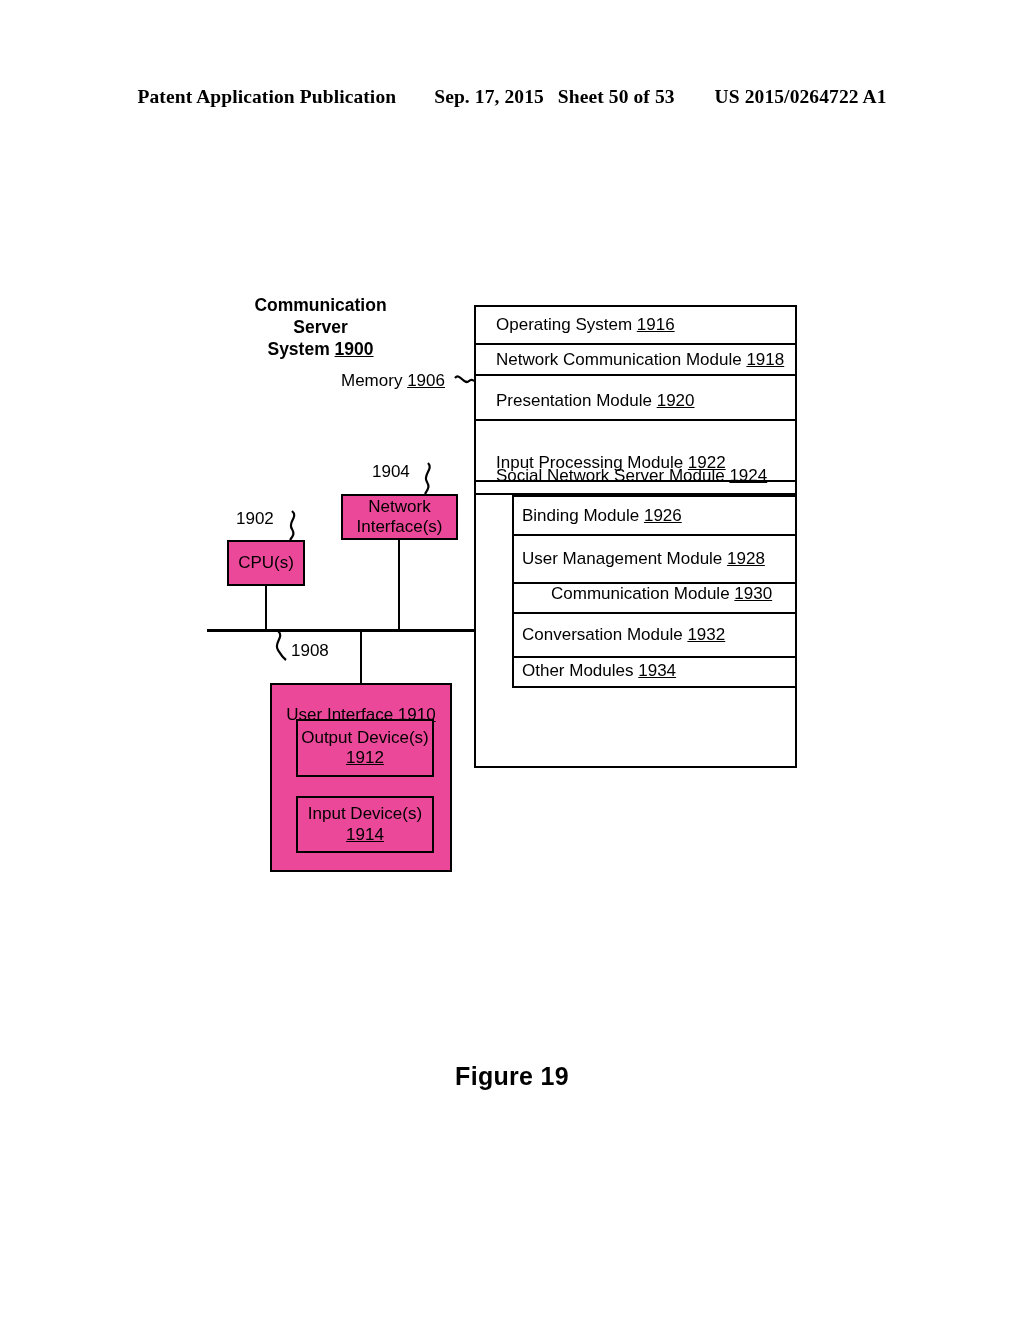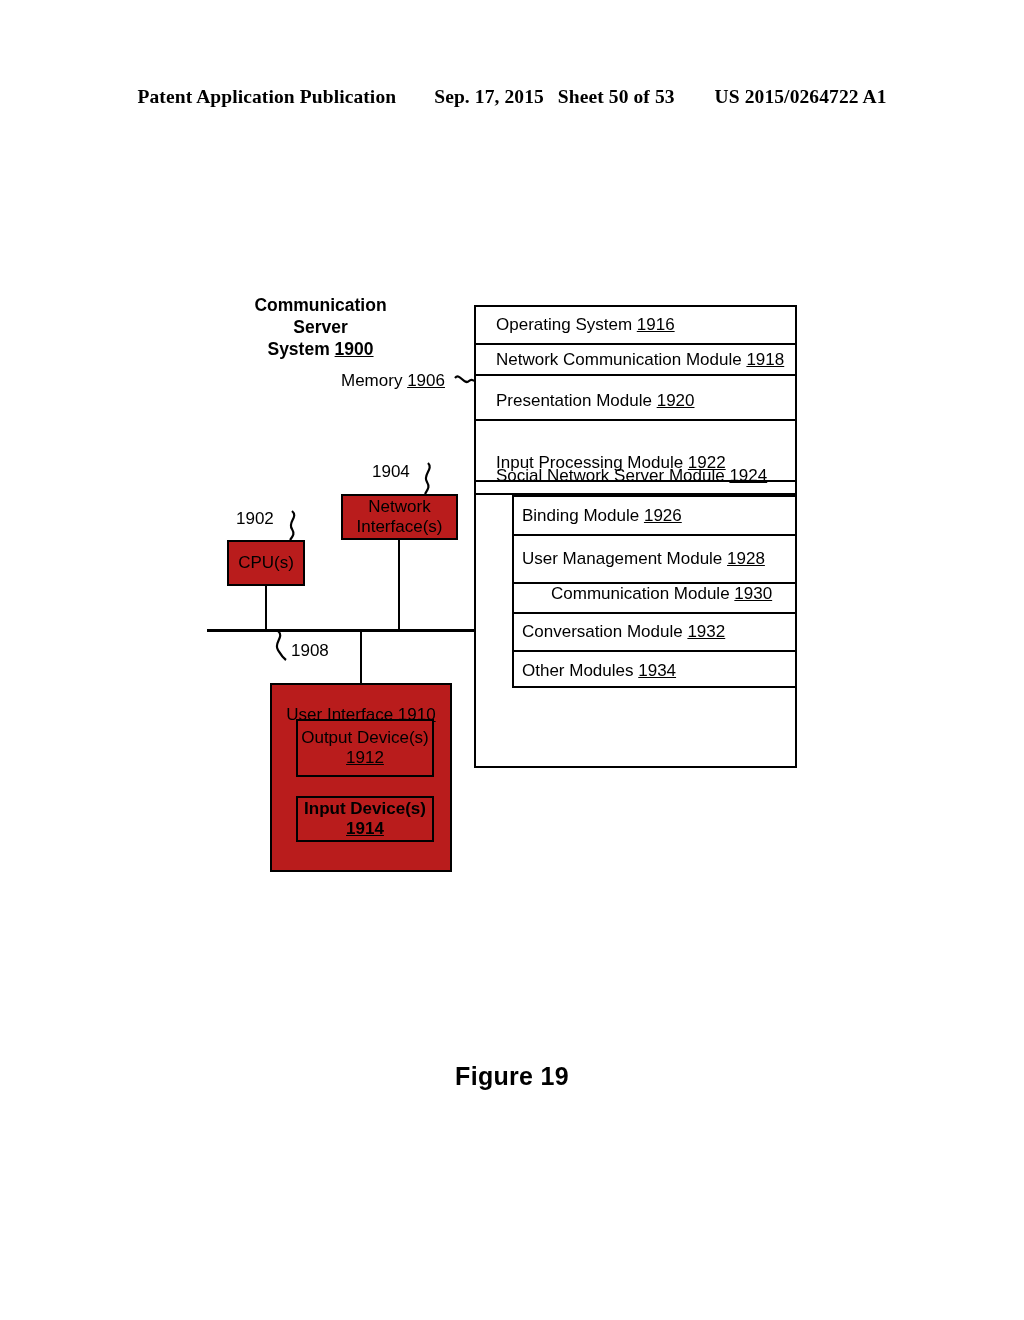--- a/index.html
+++ b/index.html
@@ -41,21 +41,21 @@
     top: 0;
     width: 1024px;
     height: 1320px;
   }
 
   
   .box {
     position: absolute;
     box-sizing: border-box;
     border: 2px solid #000;
-    background: #b91c1c;
+    background: #ec4899;
     display: flex;
     align-items: center;
     justify-content: center;
     text-align: center;
     font-size: 17px;
     line-height: 1.18;
   }
   .plain {
     position: absolute;
     font-size: 17px;
@@ -188,21 +188,21 @@
   <div id="submodules">
     <div class="sub-row" style="top:0px; height:39px;">
       <span>Binding Module</span>&nbsp;<span class="ref">1926</span>
     </div>
     <div class="sub-row" style="top:39px; height:48px;">
       <span>User Management Module</span>&nbsp;<span class="ref">1928</span>
     </div>
     <div class="sub-row" style="top:79px; height:38px;padding-left:37px;">
       <span>Communication Module</span>&nbsp;<span class="ref">1930</span>
     </div>
-    <div class="sub-row" style="top:117px; height:38px;">
+    <div class="sub-row" style="top:117px; height:44px;">
       <span>Conversation Module</span>&nbsp;<span class="ref">1932</span>
     </div>
     <div class="sub-row last" style="top:155px; height:38px;">
       <span>Other Modules</span>&nbsp;<span class="ref">1934</span>
     </div>
   </div>
 
   <div class="plain" style="left:372px; top:462px;">
     <span>1904</span>
   </div>
@@ -246,21 +246,21 @@
     <div class="plain" style="left:0; top:0; position:relative; text-align:center; white-space:nowrap; padding-top:20px;">
       <span>User Interface</span>
       <span class="ref">1910</span>
     </div>
     <div class="box" style="left:24px; top:34px; width:138px; height:58px;">
       <span>
         <span>Output Device(s)</span><br>
         <span class="ref">1912</span>
       </span>
     </div>
-    <div class="box" style="left:24px; top:111px; width:138px; height:46px;font-weight:bold;">
+    <div class="box" style="left:24px; top:111px; width:138px; height:57px;">
       <span>
         <span>Input Device(s)</span><br>
         <span class="ref">1914</span>
       </span>
     </div>
   </div>
 
 </div>
 
 <div id="figure-caption">Figure 19</div>

